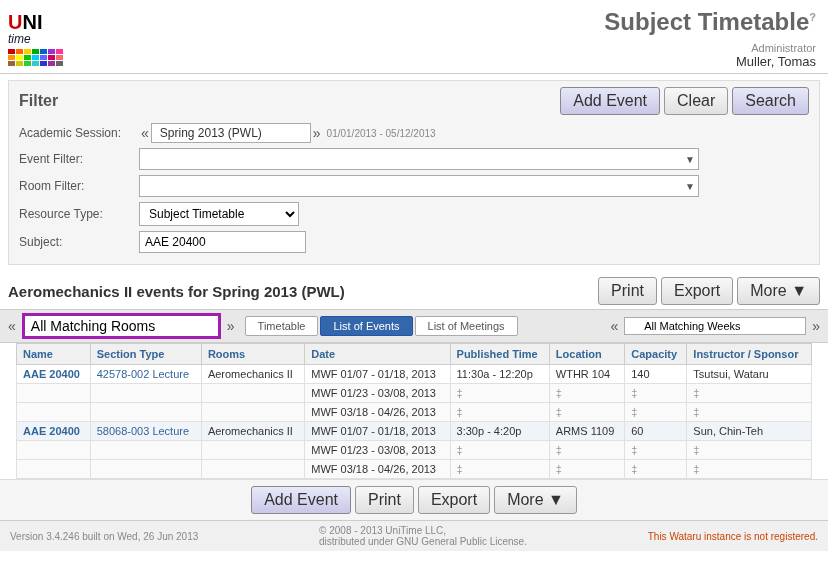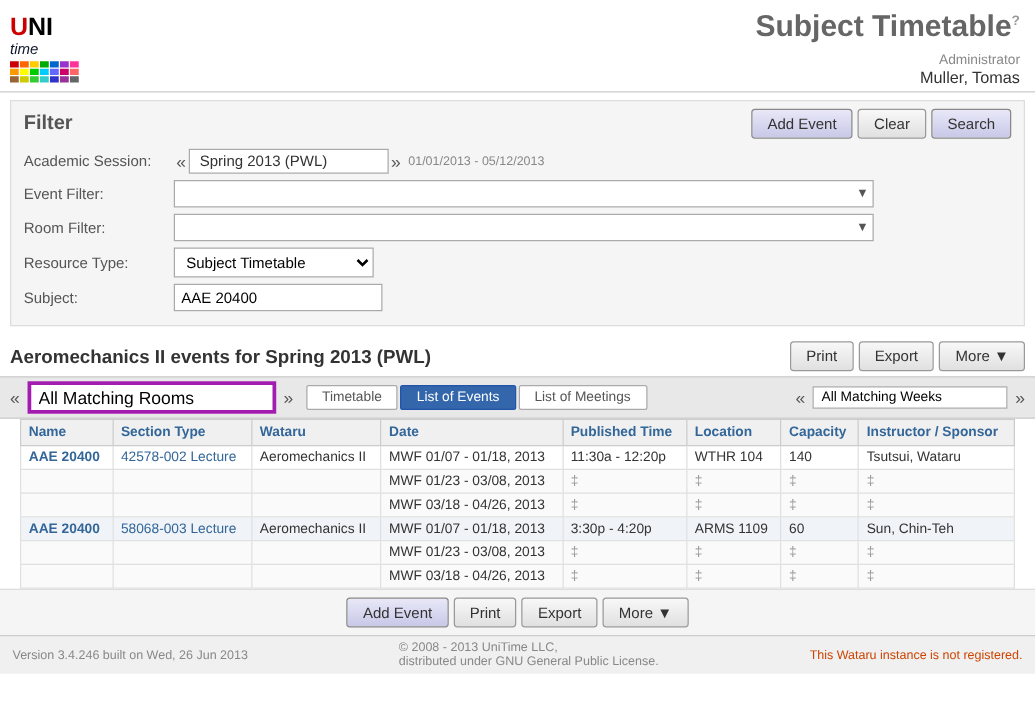--- a/index.html
+++ b/index.html
@@ -9,21 +9,21 @@
     .header { display: flex; align-items: center; justify-content: space-between; padding: 8px 12px 4px 8px; border-bottom: 1px solid #ccc; }
     .logo-area { display: flex; align-items: center; }
     .logo-box { width: 60px; height: 55px; position: relative; }
     .header-title-area { text-align: right; }
 
     
     .filter-section { background: #f5f5f5; border: 1px solid #ddd; margin: 6px 8px; padding: 6px 10px; }
     .filter-header { display: flex; align-items: center; justify-content: space-between; margin-bottom: 8px; }
     .filter-title { font-size: 16px; font-weight: bold; color: #555; }
     .filter-buttons { display: flex; gap: 4px; }
-    .btn { padding: 4px 12px; border: 1px solid #999; border-radius: 3px; background: linear-gradient(to bottom, #f8f8f8, #e0e0e0); cursor: pointer; font-size: 12px; color: #333; }
+    .btn { padding: 4px 12px; border: 1px solid #999; border-radius: 3px; background: linear-gradient(to bottom, #f8f8f8, #e0e0e0); cursor: pointer; font-size: 16px; color: #333; }
     .btn-primary { background: linear-gradient(to bottom, #e8e8f8, #c8c8e8); border-color: #888; }
 
     .filter-row { display: flex; align-items: center; margin-bottom: 5px; }
     .filter-label { width: 120px; color: #555; font-size: 12px; }
     .filter-input { border: 1px solid #aaa; padding: 3px 5px; font-size: 12px; background: #fff; }
     .filter-select { border: 1px solid #aaa; padding: 3px 5px; font-size: 12px; background: #fff; }
     .session-value { border: 1px solid #aaa; padding: 2px 8px; background: #fff; font-size: 12px; min-width: 160px; }
     .session-date { font-size: 10px; color: #888; margin-left: 4px; }
     .nav-arrow { color: #555; font-size: 14px; margin: 0 2px; cursor: pointer; }
     .dropdown-wrapper { position: relative; display: inline-block; }
@@ -35,21 +35,21 @@
     .results-title { font-size: 15px; font-weight: bold; color: #333; }
     .results-buttons { display: flex; gap: 4px; }
 
     
     .tabs-bar { display: flex; align-items: center; background: #e8e8e8; border-top: 1px solid #ccc; border-bottom: 1px solid #ccc; padding: 3px 6px; gap: 0; }
     .tabs-left { display: flex; align-items: center; gap: 4px; }
     .tabs-right { display: flex; align-items: center; gap: 4px; margin-left: auto; }
     .tab-btn { padding: 3px 12px; border: 1px solid #aaa; background: #fff; cursor: pointer; font-size: 11px; color: #555; border-radius: 2px; }
     .tab-btn.active { background: #3366aa; color: #fff; border-color: #2255aa; }
     .tab-room-filter { border: 3px solid #a21caf; padding: 2px 6px; background: #fff; font-size: 14px; min-width: 120px; }
-    .tab-week-filter { border: 1px solid #aaa; padding: 2px 6px; background: #fff; font-size: 11px; min-width: 120px; }
+    .tab-week-filter { border: 1px solid #aaa; padding: 2px 19px; background: #fff; font-size: 11px; min-width: 120px; }
 
     
     .data-table { width: 100%; border-collapse: collapse; margin: 0 8px; width: calc(100% - 16px); }
     .data-table th { background: #f0f0f0; border: 1px solid #ccc; padding: 4px 6px; font-size: 11px; color: #336699; text-align: left; font-weight: bold; white-space: nowrap; }
     .data-table td { border: 1px solid #e0e0e0; padding: 3px 6px; font-size: 11px; vertical-align: top; white-space: nowrap; }
 
     .table-wrapper { padding: 0 8px; }
 
     
     .bottom-buttons { display: flex; justify-content: center; gap: 4px; padding: 6px 8px; border-top: 1px solid #ddd; background: #f5f5f5; }
@@ -181,21 +181,21 @@
       <span class="nav-arrow">»</span>
     </div>
   </div>
 
   <div class="table-wrapper">
     <table class="data-table">
       <thead>
         <tr>
           <th>Name</th>
           <th>Section Type</th>
-          <th>Wataru</th>
+          <th>Rooms</th>
           <th>Date</th>
           <th>Published Time</th>
           <th>Location</th>
           <th>Capacity</th>
           <th>Instructor / Sponsor</th>
         </tr>
       </thead>
       <tbody id="table-body">
       <tr style="background: rgb(255, 255, 255);">
       <td style="color:#336699; font-weight:bold;">AAE 20400</td>

